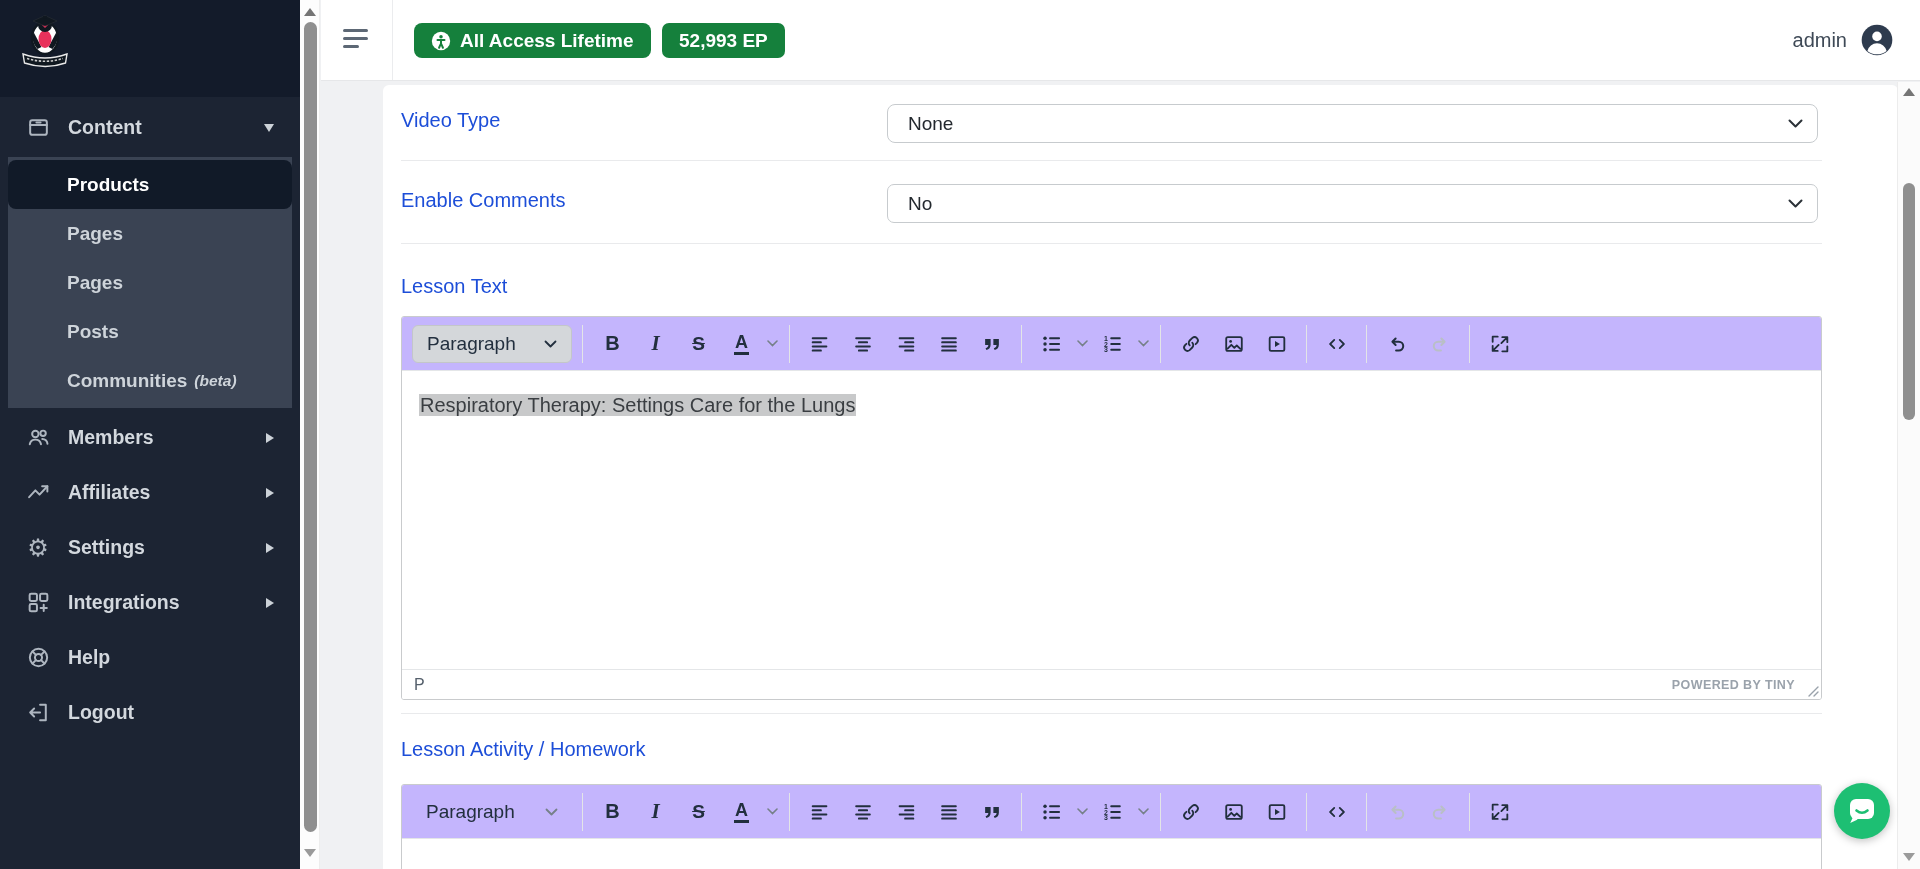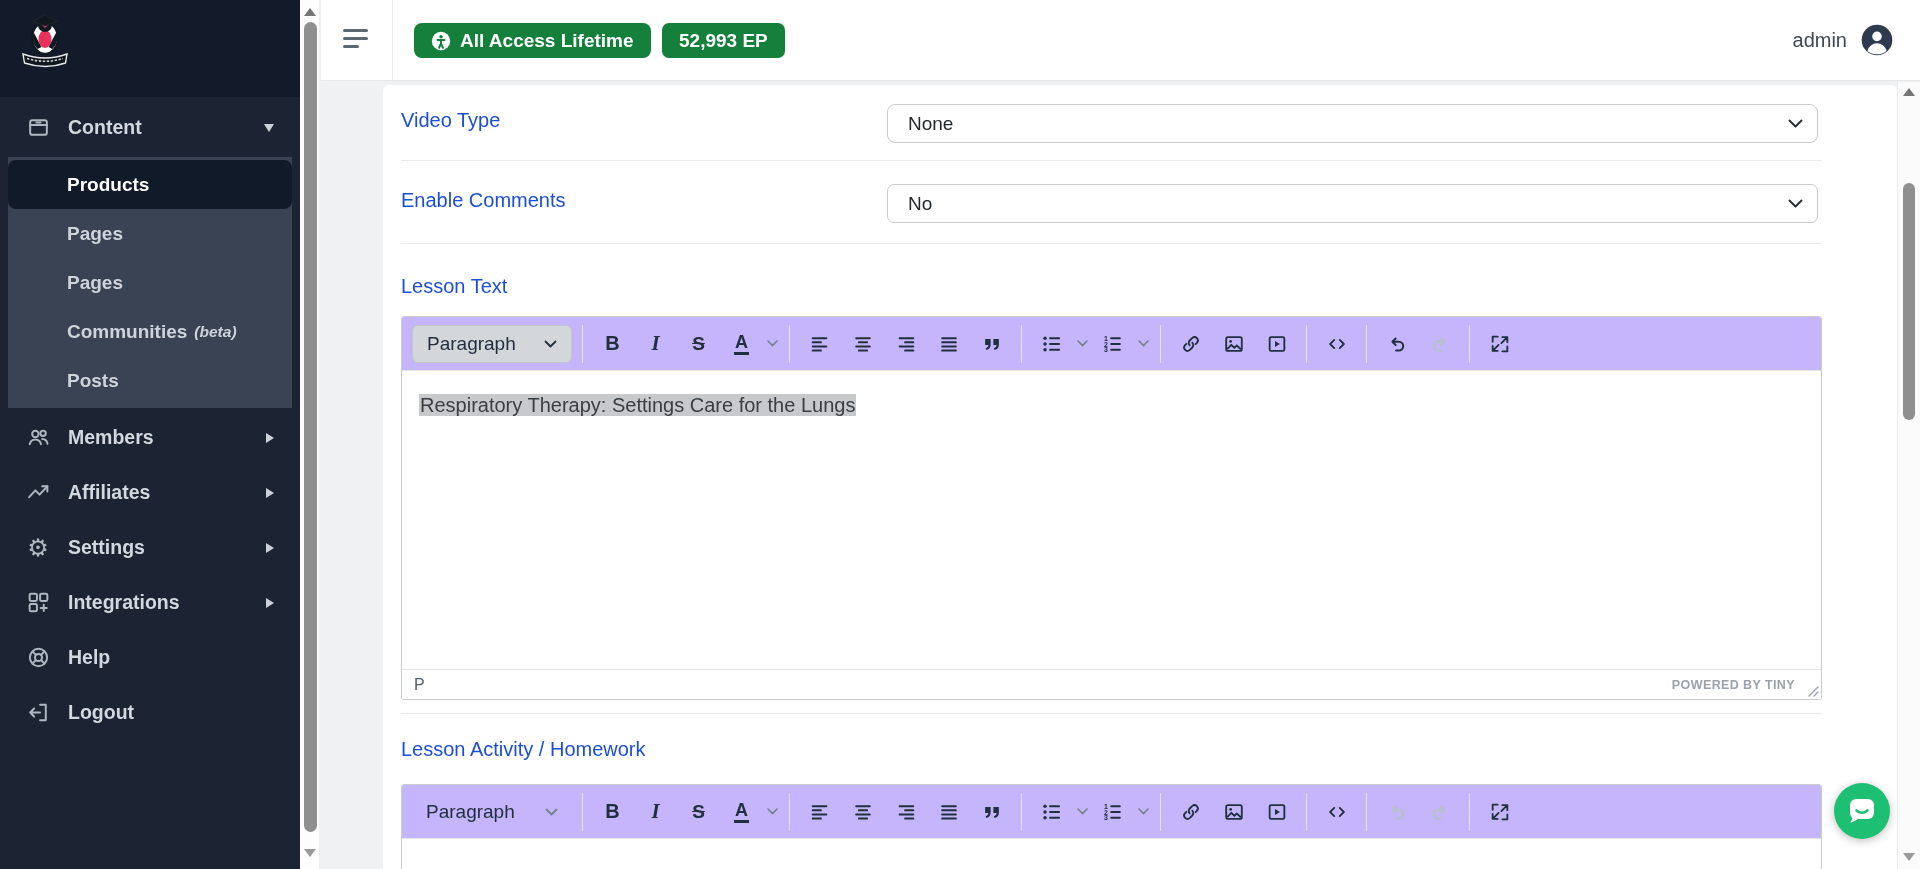--- a/index.html
+++ b/index.html
@@ -120,25 +120,25 @@
         <div class="sub-item active">
           <span>Products</span>
         </div>
         <div class="sub-item">
           <span>Pages</span>
         </div>
         <div class="sub-item">
           <span>Pages</span>
         </div>
         <div class="sub-item">
+          <span>Posts</span>
+        </div>
+        <div class="sub-item">
           <span>Communities</span>
           <span class="beta">(beta)</span>
-        </div>
-        <div class="sub-item">
-          <span>Posts</span>
         </div>
       </div>
 
       <div class="nav-item">
         <span class="nicon">
           <svg width="25" height="25" viewBox="0 0 24 24" fill="none" stroke="currentColor" stroke-width="1.9" stroke-linecap="round" stroke-linejoin="round">
               <circle cx="9" cy="8.6" r="3.1"></circle>
               <path d="M3.6 18.5a5.5 5.5 0 0 1 10.8 0"></path>
               <circle cx="16.4" cy="8" r="2.6"></circle>
               <path d="M15.6 13.4a4.8 4.8 0 0 1 5 4.6"></path>

